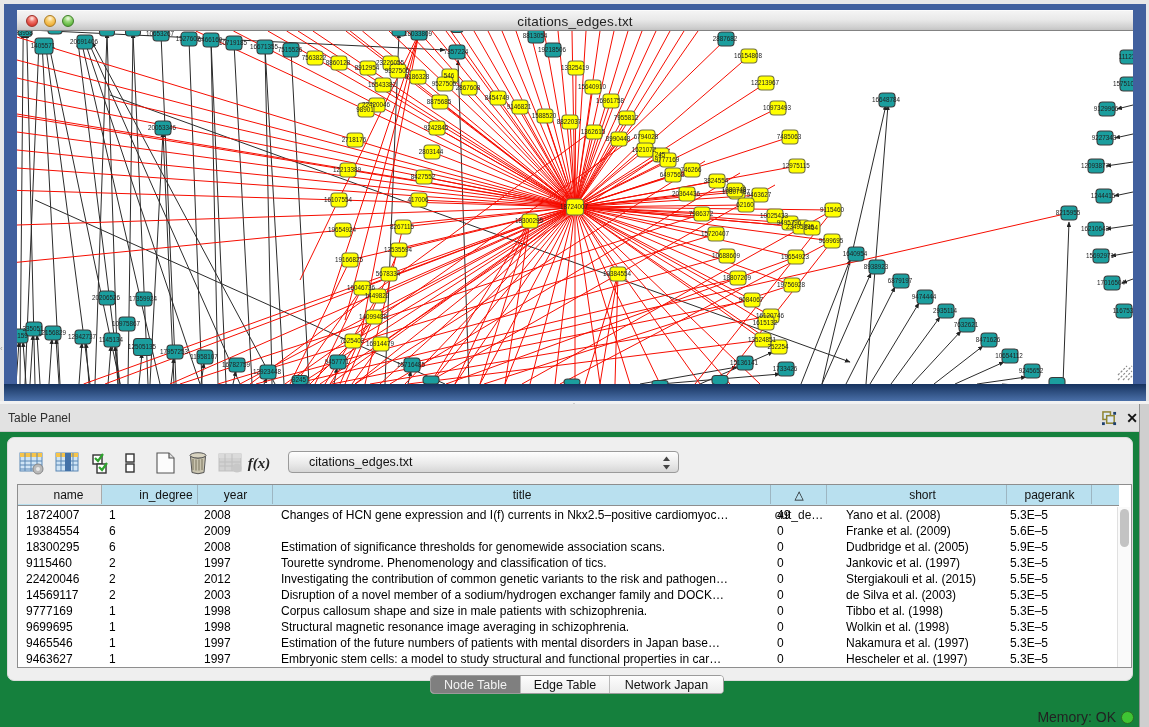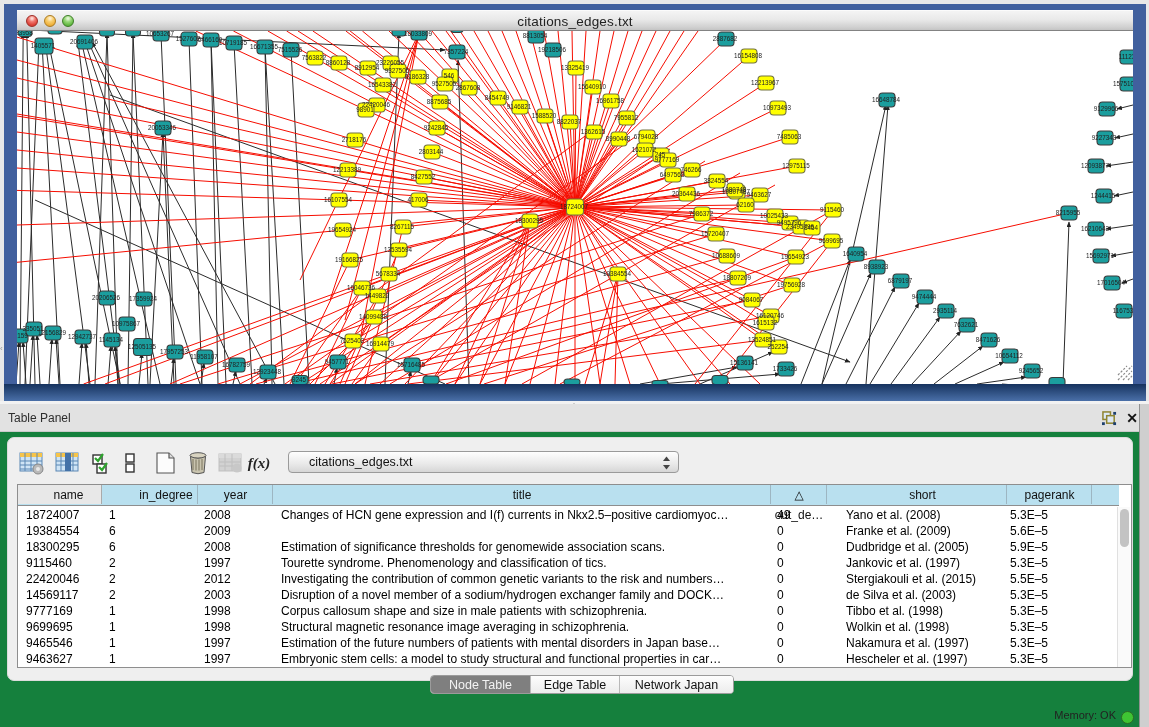--- a/index.html
+++ b/index.html
@@ -27,21 +27,21 @@
 .tr{height:16px;line-height:16px;white-space:nowrap;position:relative}
 .tr div{position:absolute;overflow:hidden}
 .c0{left:8px;width:90px}.c1{left:91px;width:90px}.c2{left:186px;width:80px}.c3{left:263px;width:494px}.c4{left:759px;width:60px}.c5{left:828px;width:172px}.c6{left:992px;width:95px}
 .sbar{position:absolute;right:1px;top:22px;width:13px;height:160px;background:#fafafa;border-left:1px solid #e0e0e0}
 .sthumb{position:absolute;left:2px;top:2px;width:9px;height:38px;background:#c3c3c3;border-radius:5px}
 .tabs{position:absolute;left:430px;top:271px;height:19px;display:flex;border:1px solid #9b9b9b;border-radius:4px;overflow:hidden;background:#fdfdfd}
 .tab{font-size:12.5px;line-height:18px;text-align:center;color:#111;background:linear-gradient(#fdfdfd,#ececec)}
 .tab.sel{background:#7f7f7f;color:#f3f3f3}
 .tab+.tab{border-left:1px solid #b9b9b9}
 .rstrip{position:absolute;right:0;top:404px;width:10px;height:323px;background:#cfcfcf;border-left:1px solid #919191}
-.status{position:absolute;right:33px;top:709px;font-size:11px;color:#222}
+.status{position:absolute;right:33px;top:709px;font-size:14px;color:#222}
 .dot{position:absolute;right:15px;top:711px;width:13px;height:13px;border-radius:50%;background:#3fc433;border:1px solid #2c6b24}
 .floati{position:absolute;right:32px;top:411px;width:15px;height:15px}
 .xi{position:absolute;right:11px;top:410px;font-size:14px;font-weight:bold;color:#111}
 .caret{position:absolute;left:572px;top:400px;font-size:8px;color:#666}
 </style></head><body>
 <div class="frame">
     <div class="bottomgrad"></div>
   </div>
 <div class="macwin"></div>
 <svg width="1116" height="353" viewBox="0 0 1116 353" style="position:absolute;left:17px;top:31px;background:#fff">
@@ -675,21 +675,21 @@
             <div class="c2">1997</div>
             <div class="c3">Tourette syndrome. Phenomenology and classification of tics.</div>
             <div class="c4">0</div>
             <div class="c5">Jankovic et al. (1997)</div>
             <div class="c6">5.3E–5</div>
           </div>
 <div class="tr">
             <div class="c0">22420046</div>
             <div class="c1">2</div>
             <div class="c2">2012</div>
-            <div class="c3">Investigating the contribution of common genetic variants to the risk and numbers…</div>
+            <div class="c3">Investigating the contribution of common genetic variants to the risk and pathogen…</div>
             <div class="c4">0</div>
             <div class="c5">Stergiakouli et al. (2015)</div>
             <div class="c6">5.5E–5</div>
           </div>
 <div class="tr">
             <div class="c0">14569117</div>
             <div class="c1">2</div>
             <div class="c2">2003</div>
             <div class="c3">Disruption of a novel member of a sodium/hydrogen exchanger family and DOCK…</div>
             <div class="c4">0</div>
@@ -732,21 +732,21 @@
             <div class="c5">Hescheler et al. (1997)</div>
             <div class="c6">5.3E–5</div>
           </div>
       </div>
       <div class="sbar">
           <div class="sthumb"></div>
         </div>
     </div>
   </div>
   <div class="tabs">
-    <div class="tab sel" style="width:99px">Node Table</div>
+    <div class="tab sel" style="width:89px">Node Table</div>
     <div class="tab" style="width:89px">Edge Table</div>
     <div class="tab" style="width:114px">Network Japan</div>
   </div>
 </div>
 <div class="rstrip"></div>
 <div class="xi">✕</div>
 <div class="status">Memory: OK</div>
 <div class="dot"></div>
 <svg class="floati" viewBox="0 0 16 16">
     <rect x="1" y="1" width="8" height="8" fill="#dce8f5" stroke="#8f8430" stroke-width="1.6"></rect>

